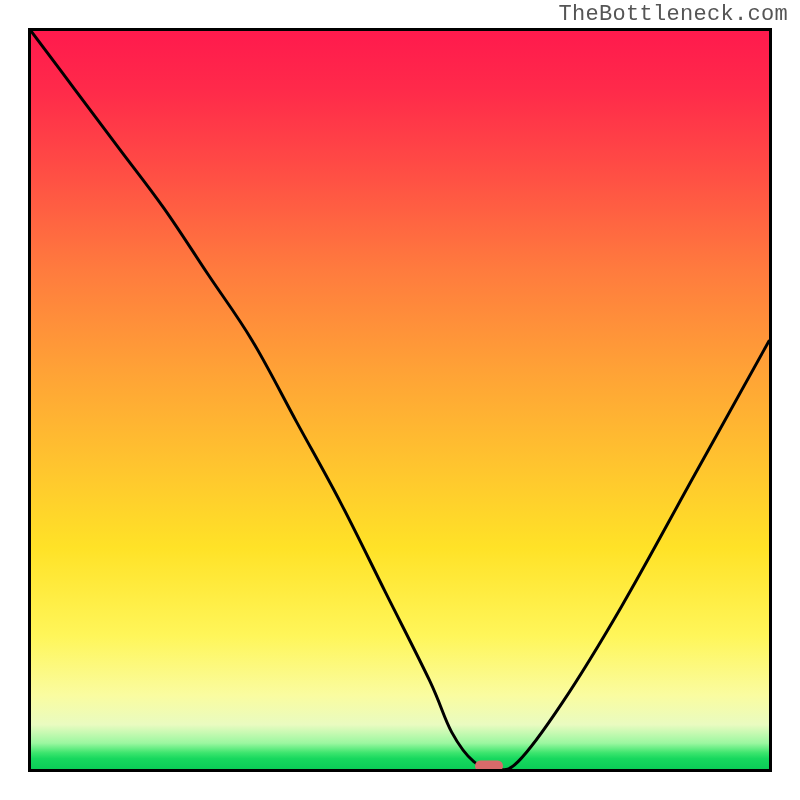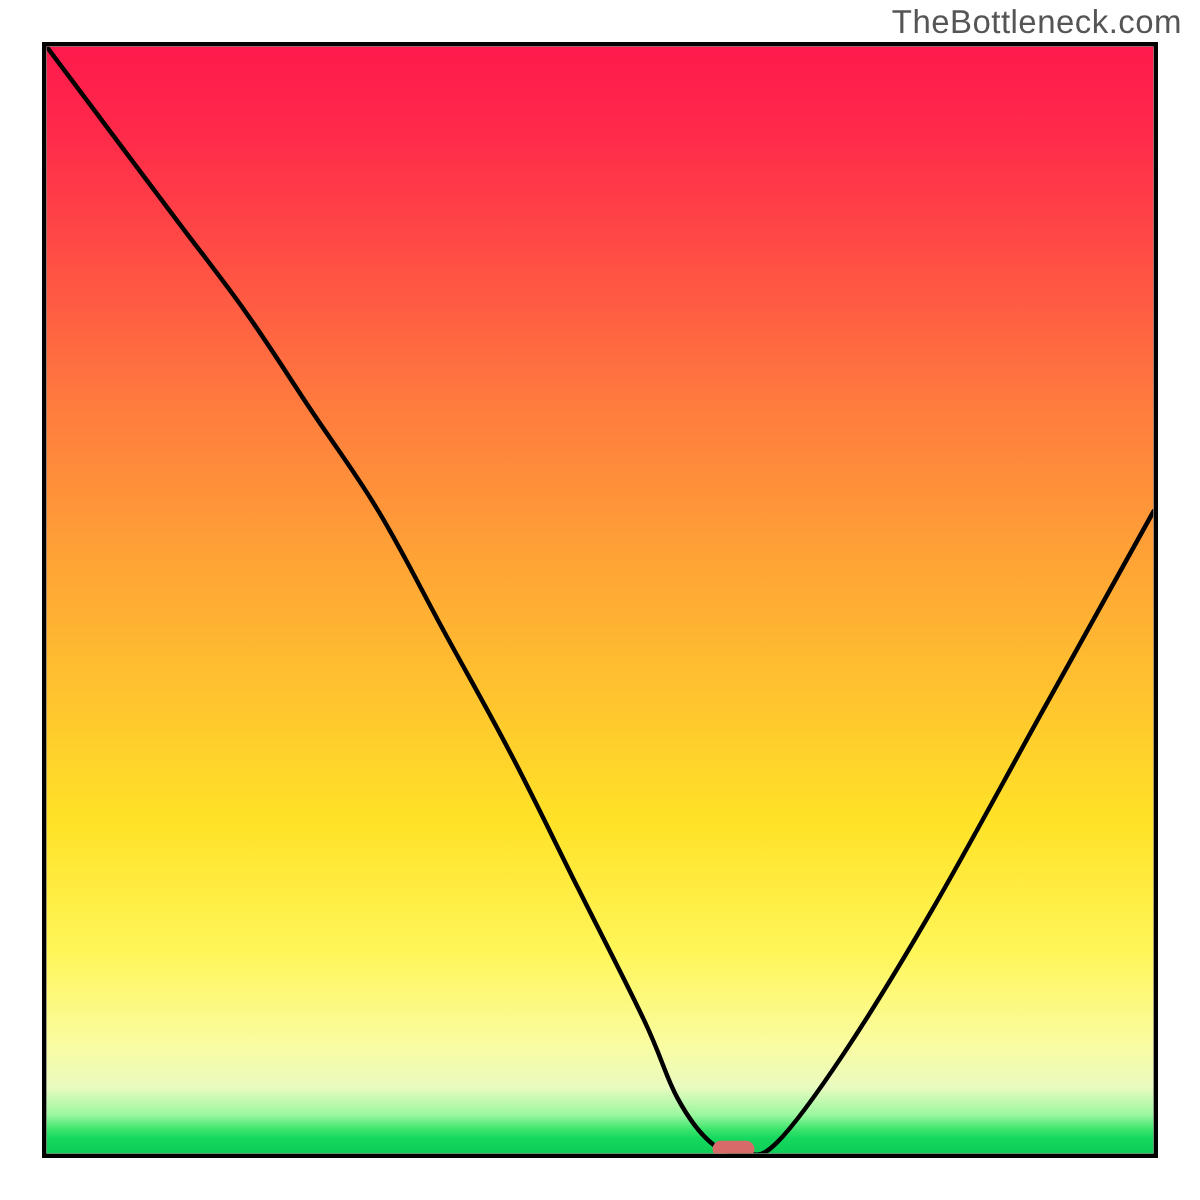--- a/index.html
+++ b/index.html
@@ -8,20 +8,21 @@
     width: 800px;
     height: 800px;
     overflow: hidden;
     background: #ffffff;
     font-family: Arial, Helvetica, sans-serif;
   }
   .chart-wrap {
     position: relative;
     width: 800px;
     height: 604px;
+    font-family: Liberation Mono, monospace;
   }
   .watermark {
     position: absolute;
     top: 2px;
     right: 12px;
     color: #555555;
     font-size: 22px;
     font-weight: 400;
     letter-spacing: 0.3px;
     z-index: 5;

